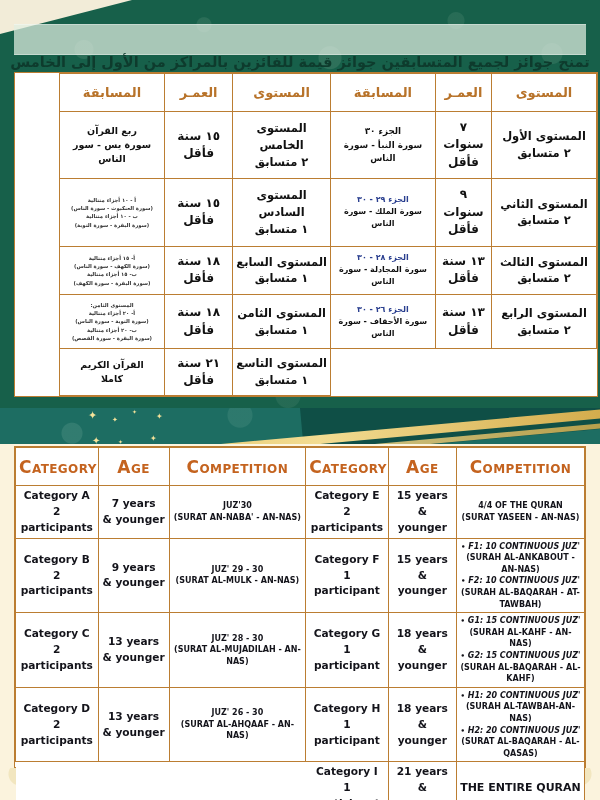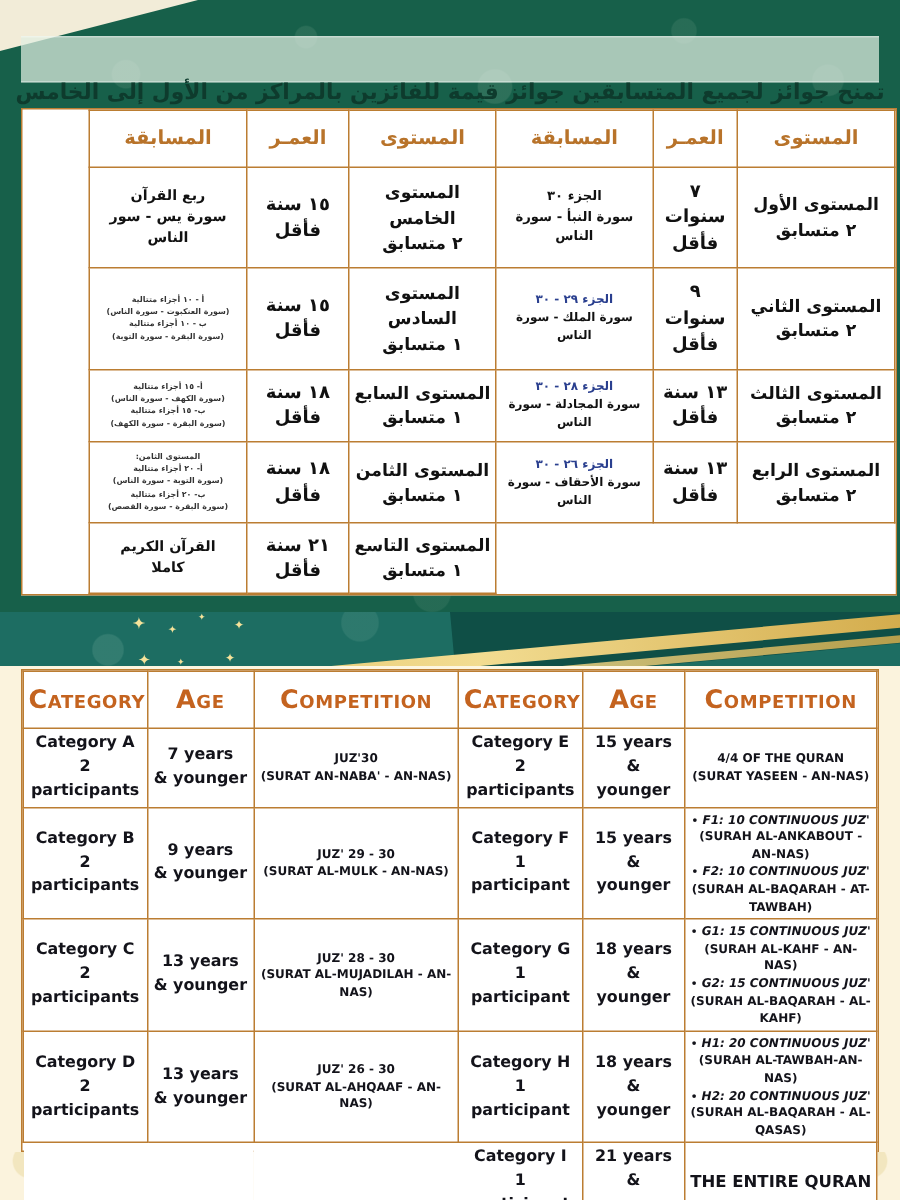--- a/index.html
+++ b/index.html
@@ -591,21 +591,21 @@
         <td class="en-age">
           <div>18 years</div>
           <div>&amp; younger</div>
         </td>
         <td class="en-comp">
           <div><span class="bullet">•</span>
             <span class="code">H1: 20 CONTINUOUS JUZ'</span></div>
           <div>(SURAH AL-TAWBAH-AN-NAS)</div>
           <div><span class="bullet">•</span>
             <span class="code">H2: 20 CONTINUOUS JUZ'</span></div>
-          <div>(SURAH AL-BAQARAH - AL-QASAS)</div>
+          <div>(SURAT AL-BAQARAH - AL-QASAS)</div>
         </td>
       </tr>
 
       <tr>
         <td class="blank"></td>
         <td class="blank"></td>
         <td class="blank"></td>
         <td class="en-cat">
           <div>Category I</div>
           <div>1 participant</div>

